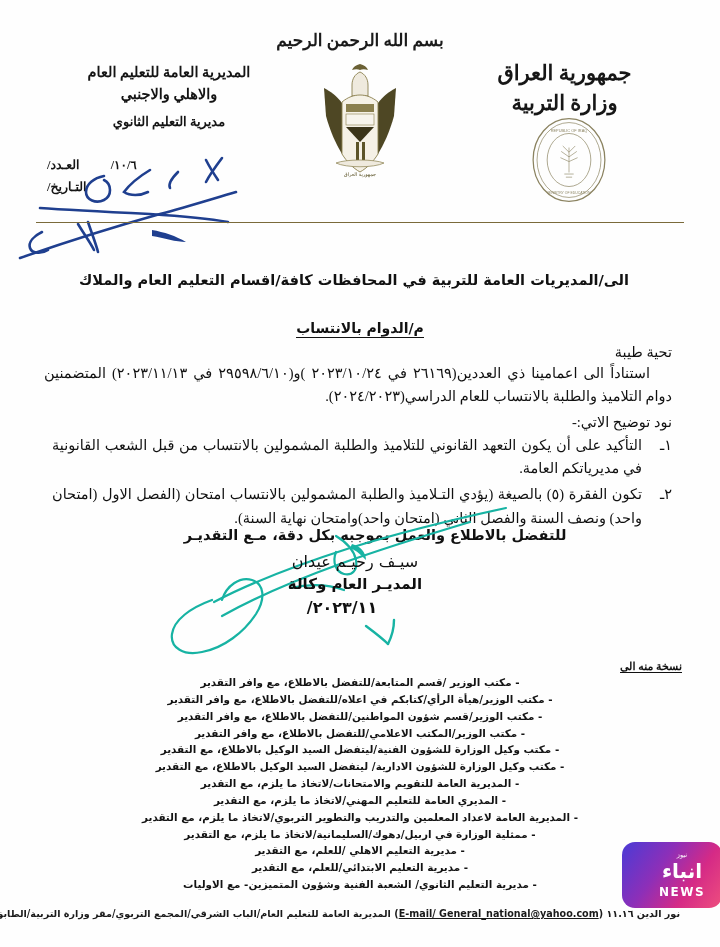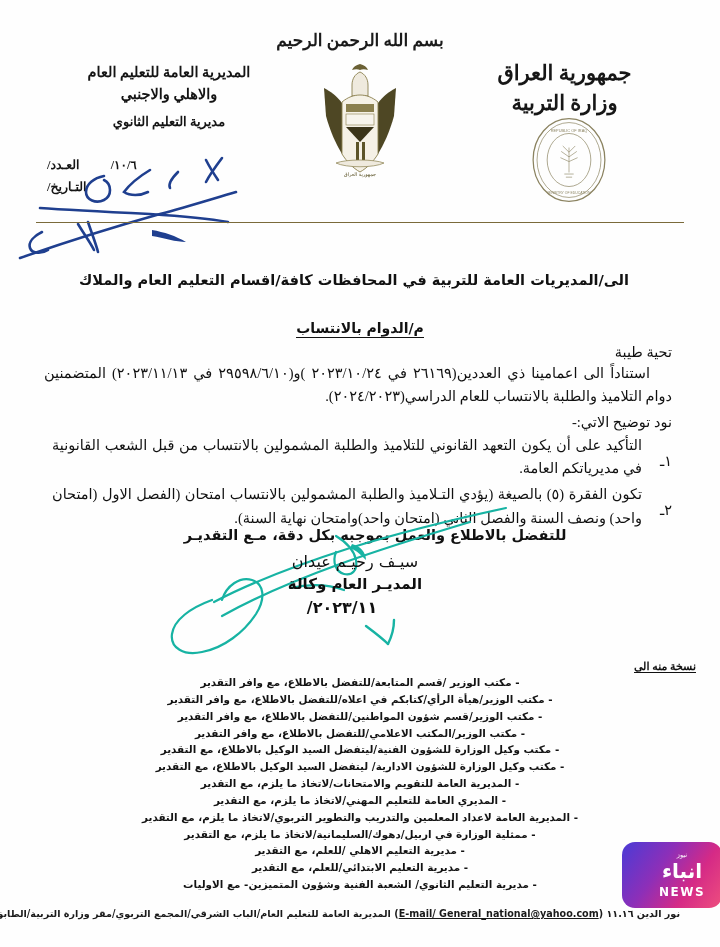--- a/index.html
+++ b/index.html
@@ -170,21 +170,20 @@
     flex-direction: row;
     font-size: 14.5px;
     line-height: 1.6;
     color: #111;
     margin-bottom: 3px;
   }
   .item .no {
     flex: 0 0 26px;
     text-align: right;
     padding-left: 4px;
-    margin-top: 16px;
   }
   .item .tx {
     flex: 1 1 auto;
     text-align: justify;
   }
 
   .closing {
     position: absolute;
     top: 527px;
     right: 0;
@@ -223,21 +222,21 @@
     font-weight: 700;
     color: #0f0f0f;
     margin-top: 5px;
     padding-right: 26px;
   }
 
   
   .cc-head {
     position: absolute;
     top: 660px;
-    right: 24px;
+    right: 38px;
     font-size: 11px;
     font-weight: 700;
     color: #111;
   }
   .cc-head span { border-bottom: 1px solid #111; }
 
   .cc {
     position: absolute;
     top: 674px;
     right: 34px;

